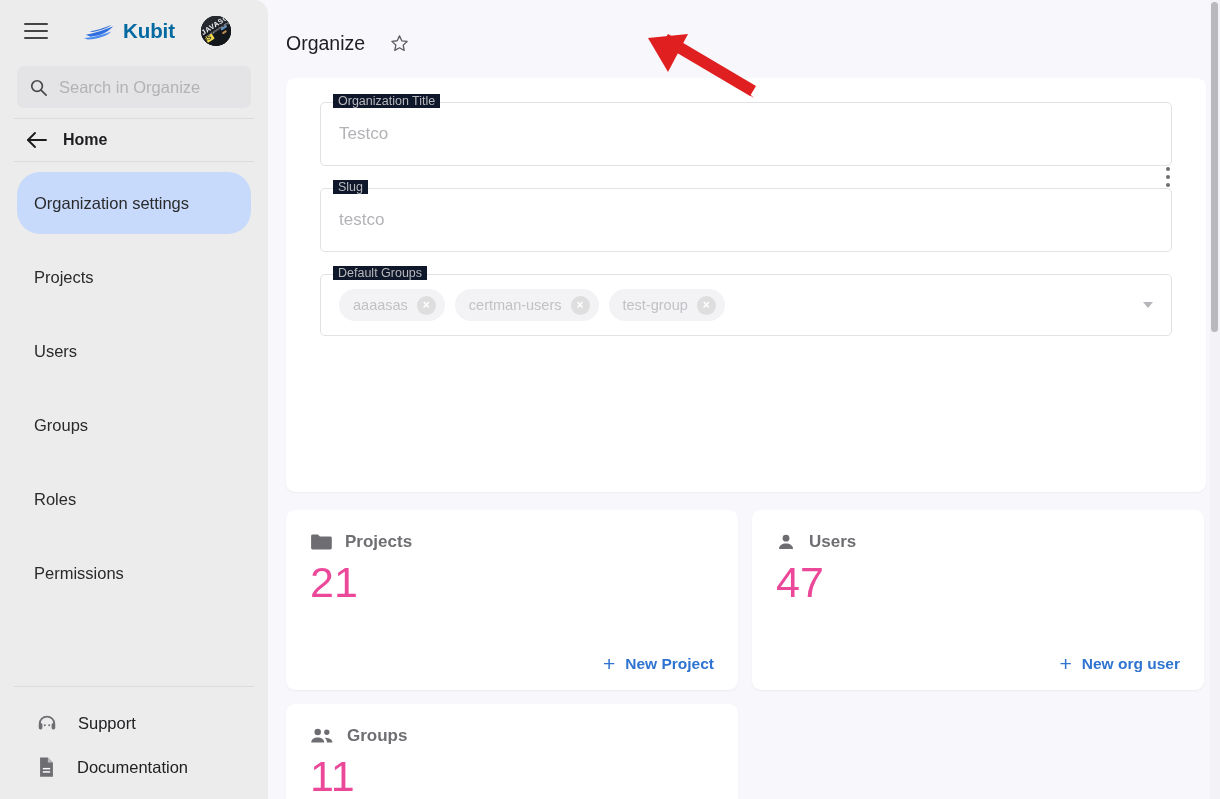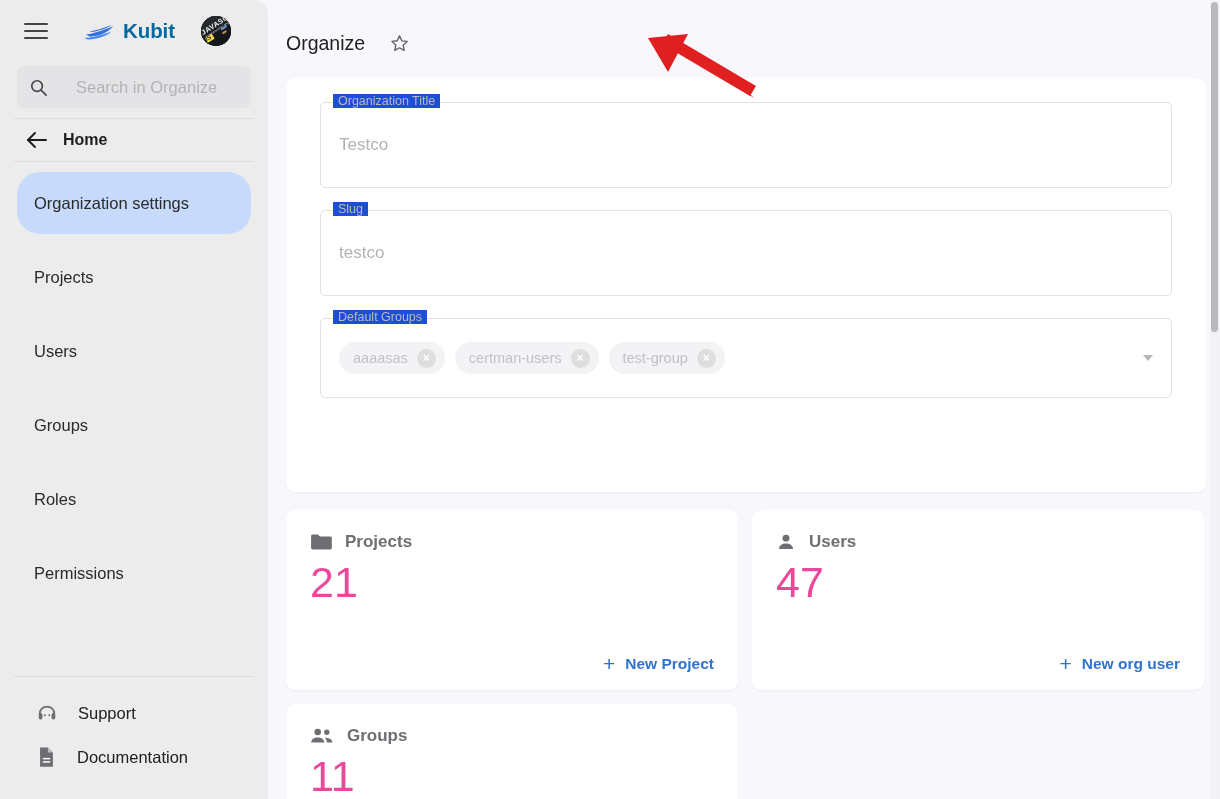--- a/index.html
+++ b/index.html
@@ -105,21 +105,21 @@
   }
   .jsart .bar { position:absolute; height:3px; border-radius:2px; opacity:.85; }
 
   .search-wrap { padding: 4px 17px 10px 17px; }
   .search-box {
     height: 42px;
     background: #e4e4e6;
     border-radius: 7px;
     display: flex; align-items: center;
     padding: 0 12px;
-    gap: 28px;
+    gap: 11px;
     cursor: text;
   }
   .search-box svg { display:block; }
   .search-ph {
     color: #b3b3b6;
     font-size: 16.5px;
   }
 
   .side-div { height: 1px; background: #dcdcde; margin: 0 14px; }
 
@@ -139,21 +139,21 @@
     border-radius: 23px;
     font-size: 16.5px;
     color: #2a2a2c;
     cursor: pointer;
     margin-bottom: 12px;
   }
   .nav-item.active { background: #c7dafb; }
 
   .side-spacer { flex: 1 1 auto; }
   .side-bottom-div { height:1px; background:#dcdcde; margin: 0 14px 14px 14px; }
-  .side-bottom { padding-bottom: 20px; }
+  .side-bottom { padding-bottom: 10px; }
   .bottom-item {
     display:flex; align-items:center; gap:20px;
     padding: 11px 24px 11px 36px;
     font-size: 16.5px; color:#212123;
     cursor:pointer;
   }
 
   
   #main {
     position: relative;
@@ -187,30 +187,30 @@
   }
   .form-inner { padding: 24px 34px 0 34px; position: relative; }
 
   .field {
     position: relative;
     margin-bottom: 22px;
   }
   .field .box {
     border: 1px solid #e2e2e4;
     border-radius: 5px;
-    height: 86px;
+    height: 64px;
     display: flex; align-items: center;
     padding: 0 18px;
     background: #fff;
   }
-  .field .box.tall { height: 80px; }
+  .field .box.tall { height: 62px; }
   .field .legend {
     position: absolute;
     top: -8px; left: 13px;
-    background: #1d4ed8;
+    background: #0f172a;
     padding: 0 5px;
     font-size: 12.5px;
     color: #b9b9bd;
   }
   .field .val {
     font-size: 17px;
     color: #b3b3b7;
   }
   .chips { display:flex; align-items:center; gap:10px; flex:1 1 auto; }
   .chip {

